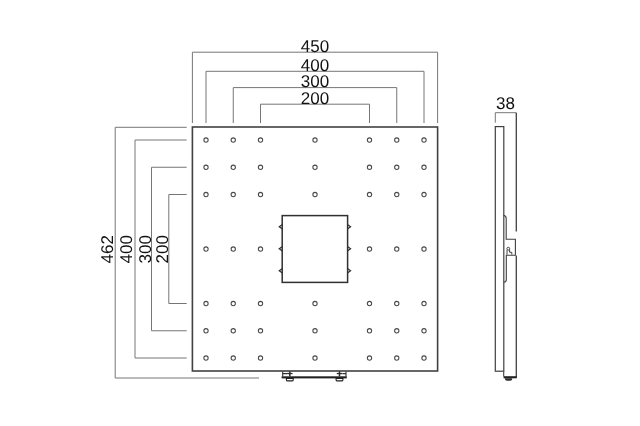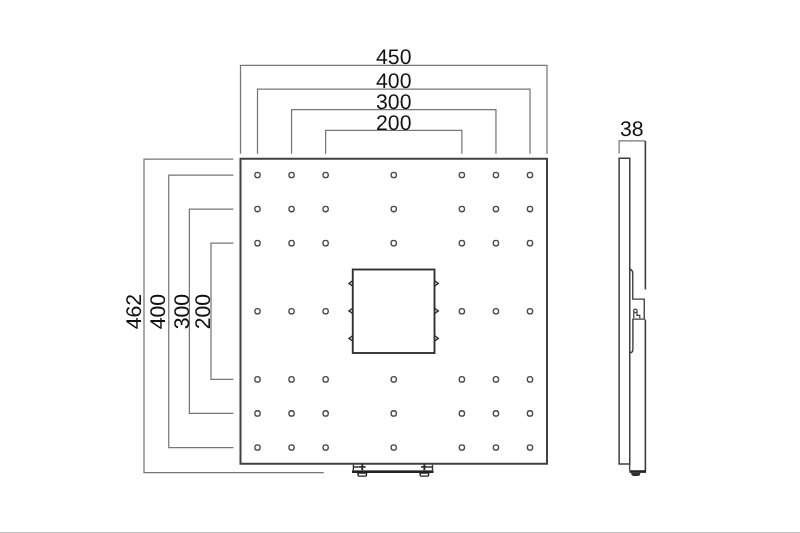--- a/index.html
+++ b/index.html
@@ -1,16 +1,16 @@
 <!DOCTYPE html>
 <html><head>
 <meta charset="utf-8">
 <style>
   html,body{margin:0;padding:0;background:#ffffff;}
-  #page{width:640px;height:426px;position:relative;background:#737373;overflow:hidden;}
+  #page{width:640px;height:426px;position:relative;background:#3b82f6;overflow:hidden;}
   text{font-family:"Liberation Sans",sans-serif;fill:#111111;text-rendering:geometricPrecision;}
   svg{filter:blur(0px);}
 </style>
 </head>
 <body>
 <div id="page">
 <svg width="640" height="426" viewBox="0 0 640 426" xmlns="http://www.w3.org/2000/svg">
 
   <rect x="0" y="0" width="640" height="426" fill="#ffffff"></rect>
 

